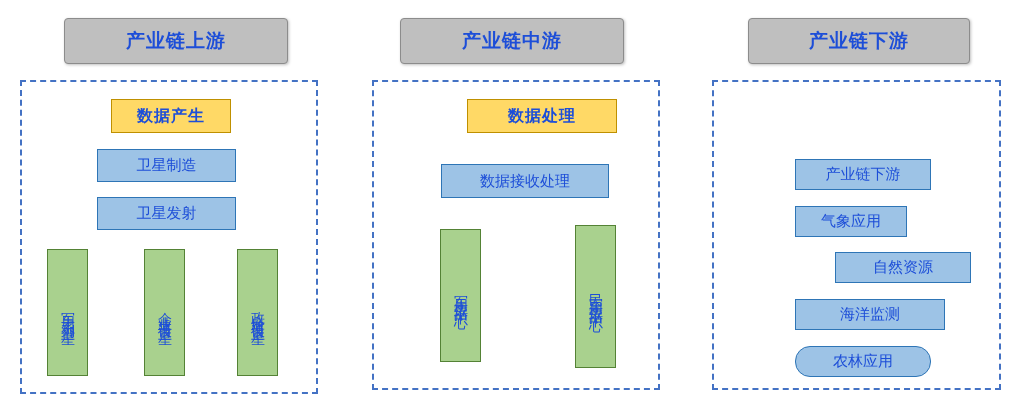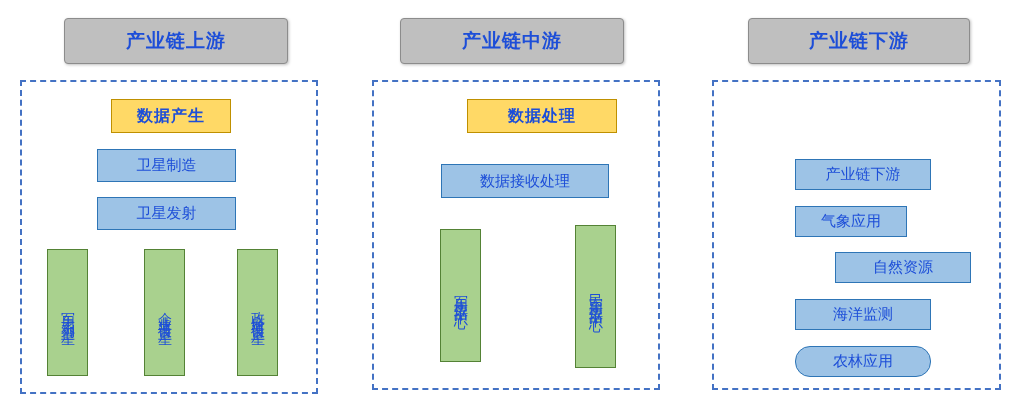--- a/index.html
+++ b/index.html
@@ -102,17 +102,17 @@
 
   <div class="container" style="left:712px; top:80px; width:289px; height:310px;"></div>
 
 
   <div class="box blue" style="left:795px; top:159px; width:136px; height:31px;">产业链下游</div>
 
   <div class="box blue" style="left:795px; top:206px; width:112px; height:31px;">气象应用</div>
 
   <div class="box blue" style="left:795px; top:252px; width:136px; height:31px;margin-left:40px;">自然资源</div>
 
-  <div class="box blue" style="left:795px; top:299px; width:136px; height:31px;">海洋监测</div>
+  <div class="box blue" style="left:795px; top:299px; width:150px; height:31px;">海洋监测</div>
 
   <div class="box blue" style="left:795px; top:346px; width:136px; height:31px;border-radius:15px;">农林应用</div>
 
 </div>
 
 </body></html>

